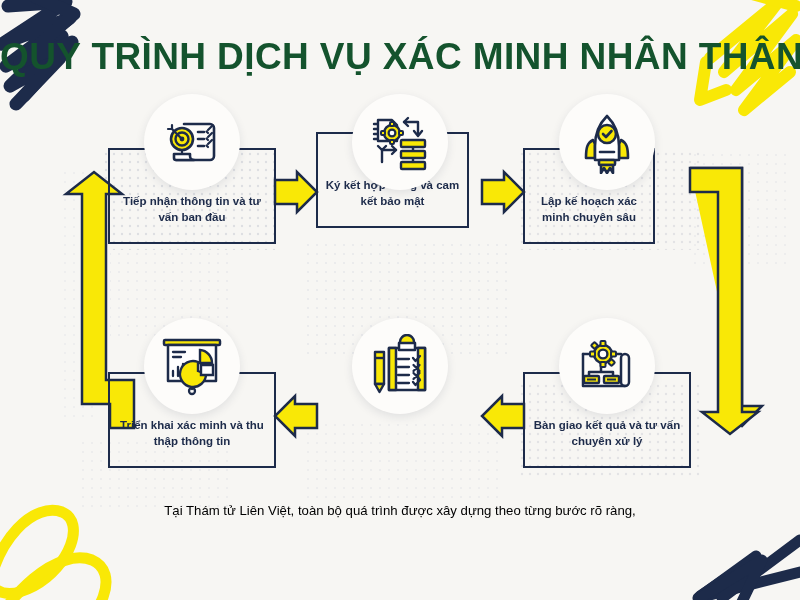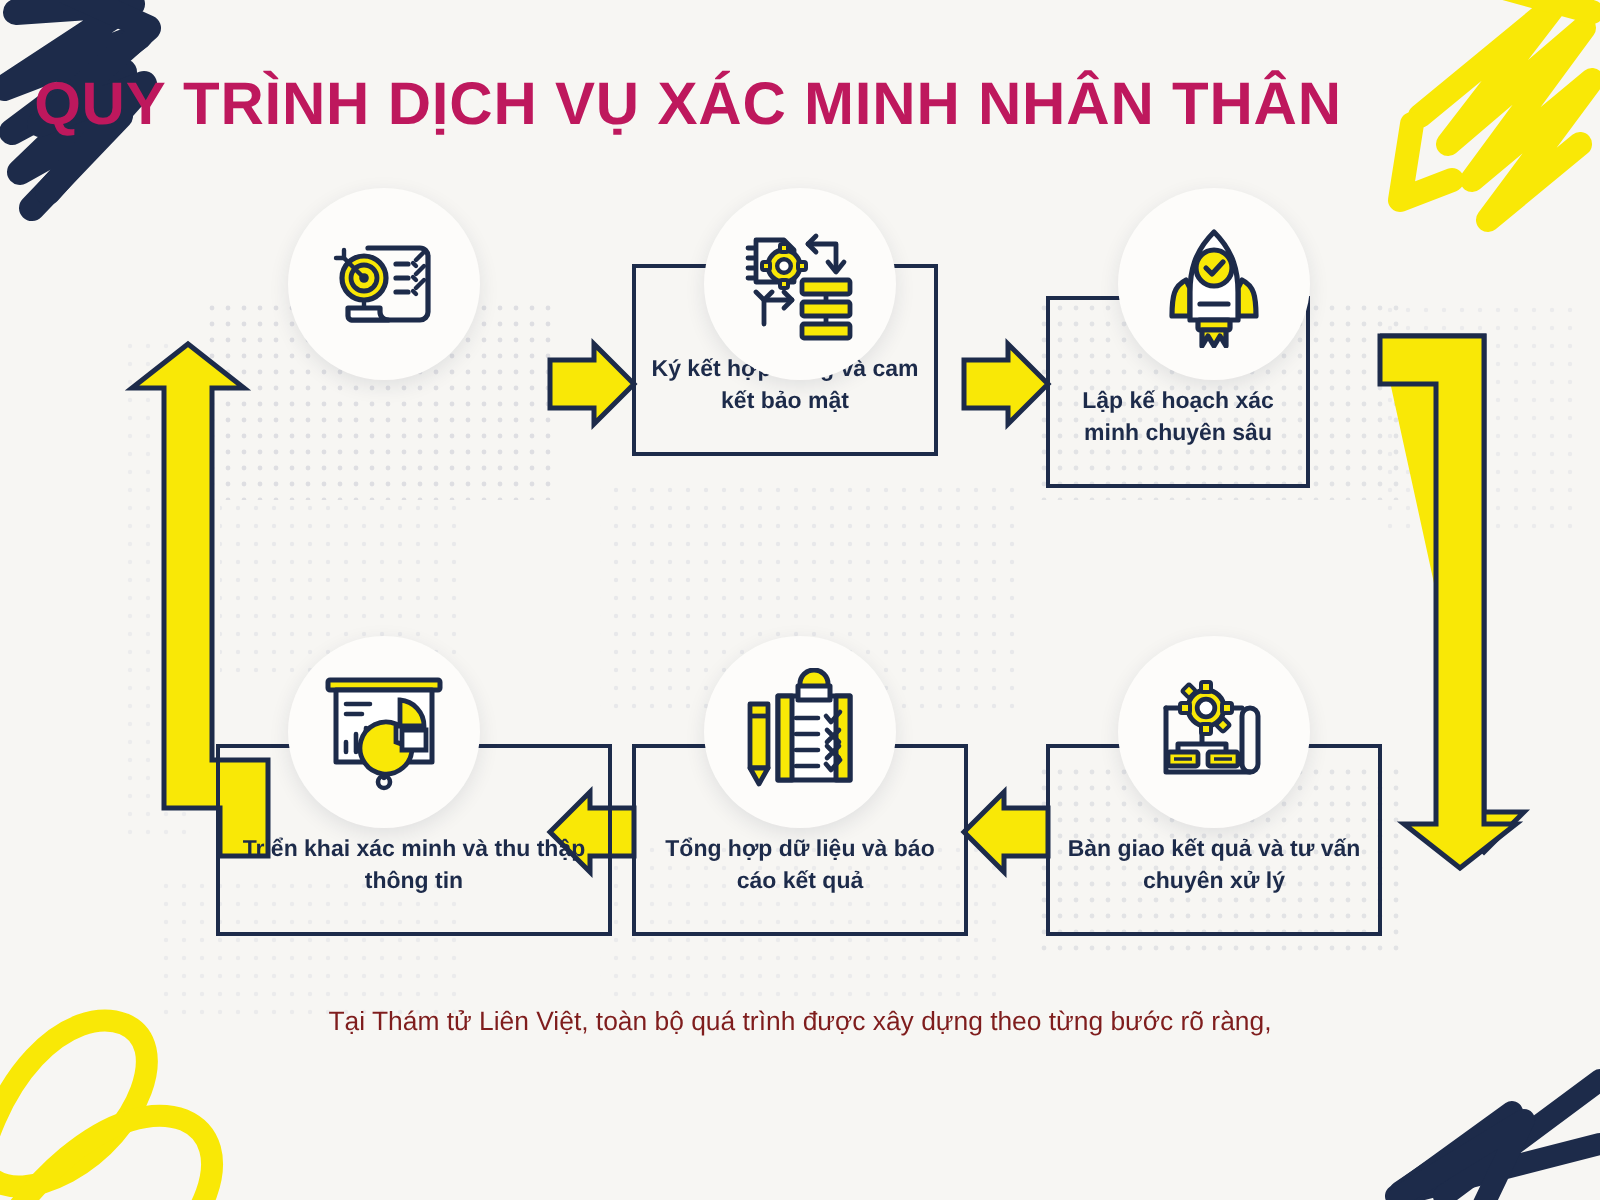--- a/index.html
+++ b/index.html
@@ -14,22 +14,22 @@
   #deco{z-index:1;}
   #dots{z-index:2;}
   #flow{z-index:3;}
   #boxes{z-index:4;}
   #icons{z-index:6;}
 
   
   .title{
     position:absolute;left:0;top:36px;width:688px;text-align:center;
     z-index:7;
-    font-size:30px;font-weight:bold;letter-spacing:.4px;
-    color:#be185d;
+    font-size:37px;font-weight:bold;letter-spacing:.4px;
+    color:#14532d;
     white-space:nowrap;
   }
 
   
   .step{
     position:absolute;z-index:5;
     box-sizing:border-box;
     border:2.5px solid #1d2b4a;
     background:transparent;
   }
@@ -49,21 +49,21 @@
     background:#fdfcfa;
     box-shadow:0 3px 10px rgba(30,40,70,.10);
     display:flex;align-items:center;justify-content:center;
   }
   .iconwrap svg{display:block;}
 
   
   .footer{
     position:absolute;left:100px;top:500px;width:600px;
     z-index:7;text-align:center;
-    font-size:13.2px;line-height:1.6;color:#7f1d1d;
+    font-size:13.2px;line-height:1.6;color:#000000;
   }
   .footer div{white-space:nowrap;}
 </style>
 </head>
 <body>
 
 <div id="stage">
 
   <svg id="deco" class="layer" viewBox="0 0 800 600">
     <g fill="none" stroke-linecap="round" stroke-linejoin="round">
@@ -127,38 +127,38 @@
       <path d="M524 404 L502 404 L502 396 L482 416 L502 436 L502 428 L524 428 Z"></path>
 
       <path d="M317 404 L295 404 L295 396 L275 416 L295 436 L295 428 L317 428 Z"></path>
 
       <path d="M110 428 L110 404 L82 404 L82 194 L66 194 L94 172 L122 194 L106 194 L106 380 L134 380 L134 428 Z"></path>
     </g>
   </svg>
 
   <div id="boxes" class="layer">
 
+    <div class="step top" style="left:108px;top:148px;width:168px;height:96px;">
+      <div class="label">Tiếp nhận thông tin và tư vấn ban đầu</div>
+    </div>
 
     <div class="step top" style="left:316px;top:132px;width:153px;height:96px;">
       <div class="label">Ký kết hợp đồng và cam kết bảo mật</div>
     </div>
 
     <div class="step top" style="left:523px;top:148px;width:132px;height:96px;">
       <div class="label">Lập kế hoạch xác minh chuyên sâu</div>
     </div>
 
     <div class="step bot" style="left:523px;top:372px;width:168px;height:96px;">
       <div class="label">Bàn giao kết quả và tư vấn chuyên xử lý</div>
     </div>
 
-    <div class="step bot" style="left:316px;top:372px;width:168px;height:96px;">
-      <div class="label">Tổng hợp dữ liệu và báo cáo kết quả</div>
-    </div>
-
-    <div class="step bot" style="left:108px;top:372px;width:198px;height:96px;">
+
+    <div class="step bot" style="left:108px;top:372px;width:168px;height:96px;">
       <div class="label">Triển khai xác minh và thu thập thông tin</div>
     </div>
   </div>
 
   <div id="icons" class="layer">
 
     <div class="iconwrap" style="left:144px;top:94px;">
       <svg width="64" height="64" viewBox="0 0 64 64">
         <g fill="none" stroke="#1d2b4a" stroke-width="2.6" stroke-linecap="round" stroke-linejoin="round">
           <path d="M24 14 H50 a4 4 0 0 1 4 4 V46 a4 4 0 0 1 -4 4 H16"></path>

